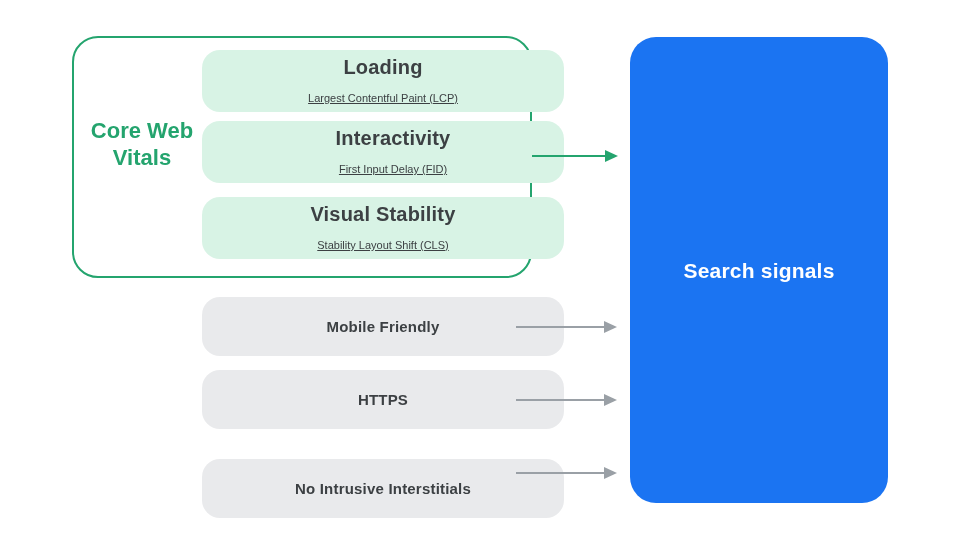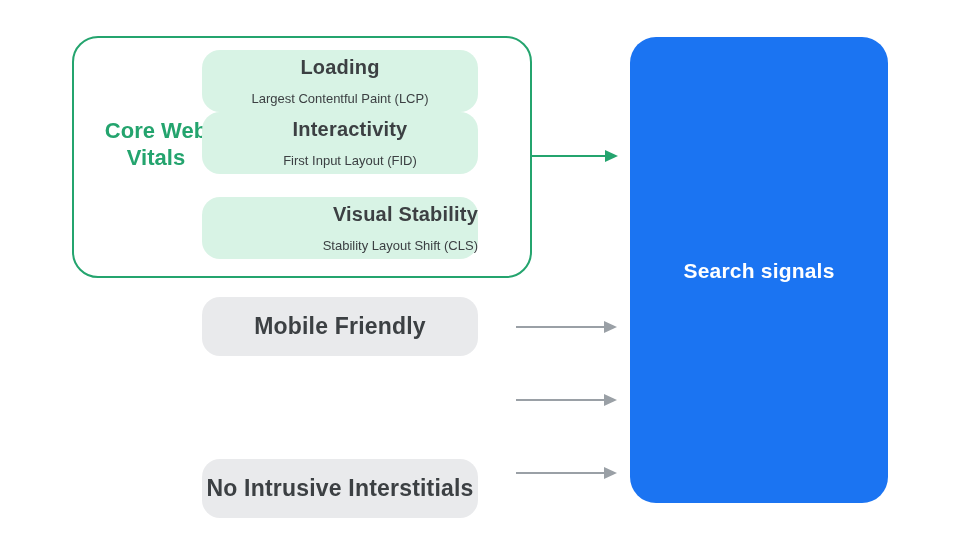--- a/index.html
+++ b/index.html
@@ -29,67 +29,68 @@
   .cwv-group {
     position: absolute;
     left: 72px; top: 36px;
     width: 460px; height: 242px;
     border: 2px solid var(--accent-green, #24a46e);
     border-radius: 26px;
     background: #ffffff;
   }
   .cwv-label {
     position: absolute;
-    left: 96px; top: 117px;
+    left: 82px; top: 117px;
     width: 120px;
     text-align: center;
     color: var(--accent-green, #24a46e);
     font-size: 22px;
     font-weight: 700;
     line-height: 27px;
   }
 
   
   .pill {
     position: absolute;
     left: 202px;
-    width: 276px;
+    width: 362px;
     border-radius: 18px;
     display: flex;
     flex-direction: column;
     align-items: center;
     justify-content: center;
     text-align: center;
   }
   .pill-green {
     background: var(--light-green, #d8f3e5);
     height: 62px;
   }
   .pill-gray {
     background: var(--pill-gray, #e9eaec);
     height: 59px;
-    font-size: 23px;
+    font-size: 15px;
     font-weight: 600;
     letter-spacing: 0.2px;
     text-align: right;
   }
   .pill-title {
     font-size: 20px;
     font-weight: 600;
     line-height: 24px;
     letter-spacing: 0.2px;
   }
   .pill-sub {
-    font-size: 13px;
+    font-size: 11px;
     line-height: 17px;
     margin-top: 11px;
+    text-decoration: underline;
   }
   .pill-loading        { top: 50px; }
-  .pill-interactivity  { top: 112px; padding-left: 20px; }
-  .pill-stability      { top: 197px; align-items: flex-end; }
+  .pill-interactivity  { top: 121px; padding-left: 20px; }
+  .pill-stability      { top: 197px; }
   .pill-mobile         { top: 297px; }
   .pill-https          { top: 370px; }
   .pill-interstitials  { top: 443px; margin-top: 16px; }
 
   
   .arrow {
     position: absolute;
     height: 13px;
     display: flex;
     align-items: center;
@@ -141,37 +142,40 @@
 
   <div class="cwv-label">Core Web Vitals</div>
 
   <div class="pill pill-green pill-loading">
     <div class="pill-title">Loading</div>
     <div class="pill-sub">Largest Contentful Paint (LCP)</div>
   </div>
 
   <div class="pill pill-green pill-interactivity">
     <div class="pill-title">Interactivity</div>
-    <div class="pill-sub">First Input Layout (FID)</div>
+    <div class="pill-sub">First Input Delay (FID)</div>
   </div>
 
   <div class="pill pill-green pill-stability">
     <div class="pill-title">Visual Stability</div>
     <div class="pill-sub">Stability Layout Shift (CLS)</div>
   </div>
 
   <div class="arrow arrow-green">
     <div class="arrow-line"></div>
     <div class="arrow-head"></div>
   </div>
 
   <div class="pill pill-gray pill-mobile">
     <div>Mobile Friendly</div>
   </div>
 
+  <div class="pill pill-gray pill-https">
+    <div>HTTPS</div>
+  </div>
 
   <div class="pill pill-gray pill-interstitials">
     <div>No Intrusive Interstitials</div>
   </div>
 
   <div class="arrow arrow-gray arrow-mobile">
     <div class="arrow-line"></div>
     <div class="arrow-head"></div>
   </div>
   <div class="arrow arrow-gray arrow-https">

